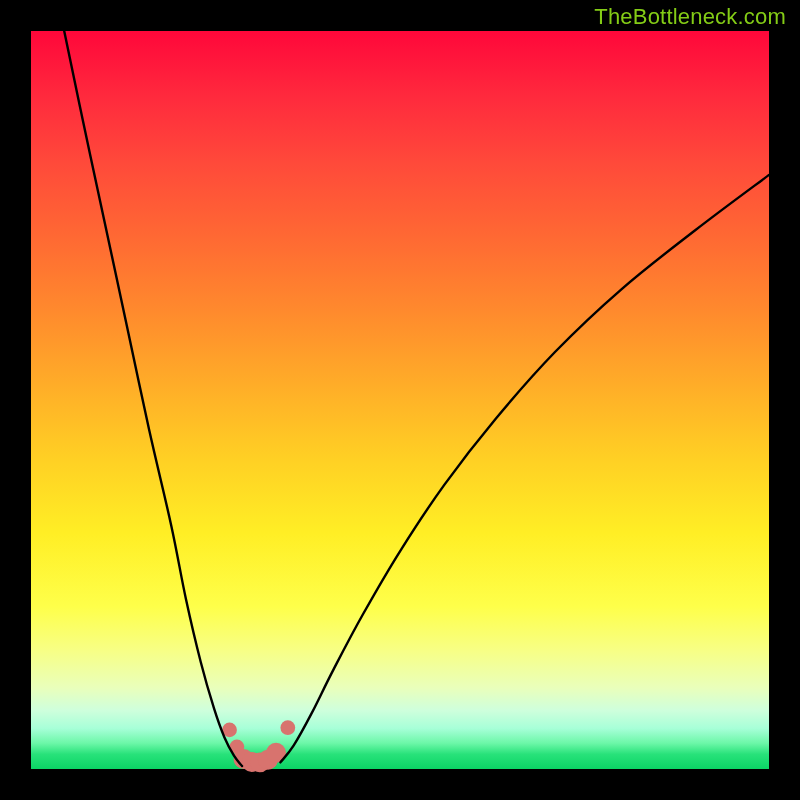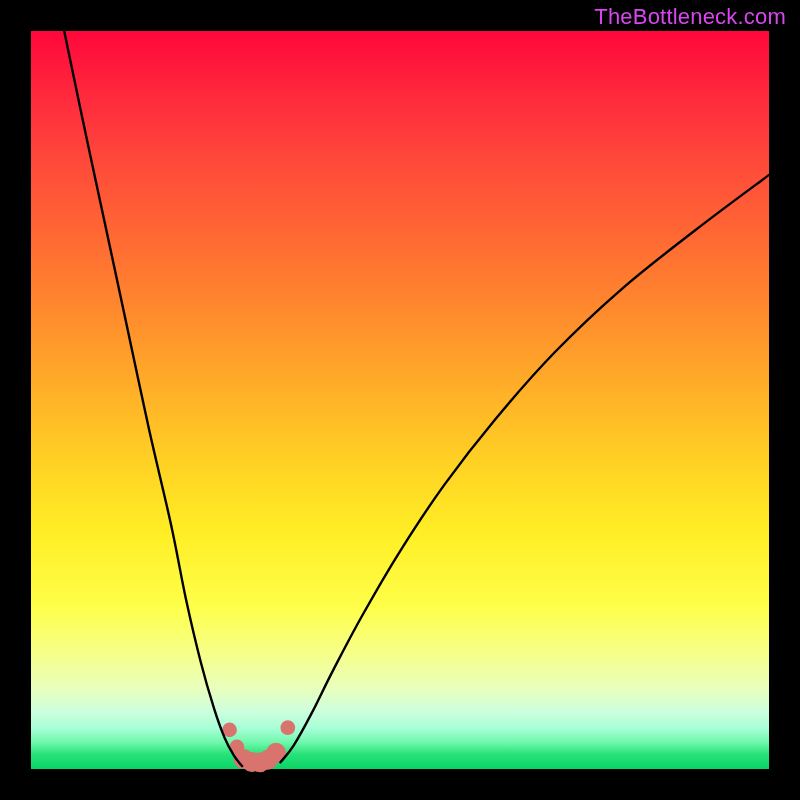--- a/index.html
+++ b/index.html
@@ -16,21 +16,21 @@
     left: 0;
     top: 0;
     width: 800px;
     height: 800px;
     background: #000;
   }
   .attribution {
     position: absolute;
     top: 4px;
     right: 14px;
-    color: #d946ef;
+    color: #84cc16;
     font-size: 22px;
     font-weight: 400;
     letter-spacing: 0.2px;
   }
   .plot {
     position: absolute;
     left: 31px;
     top: 31px;
     width: 738px;
     height: 738px;

